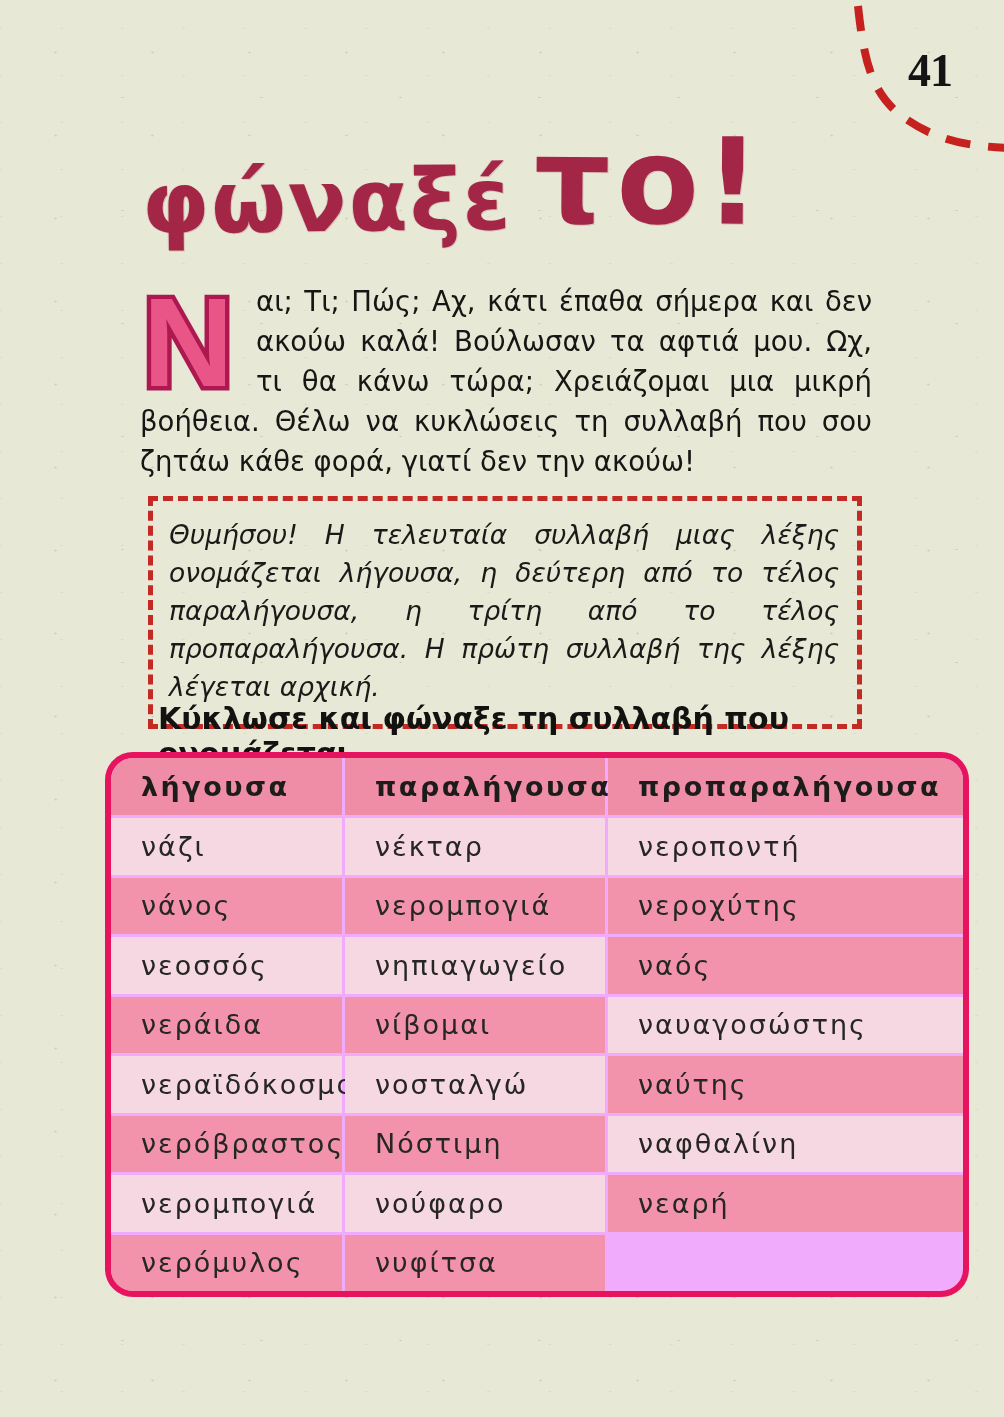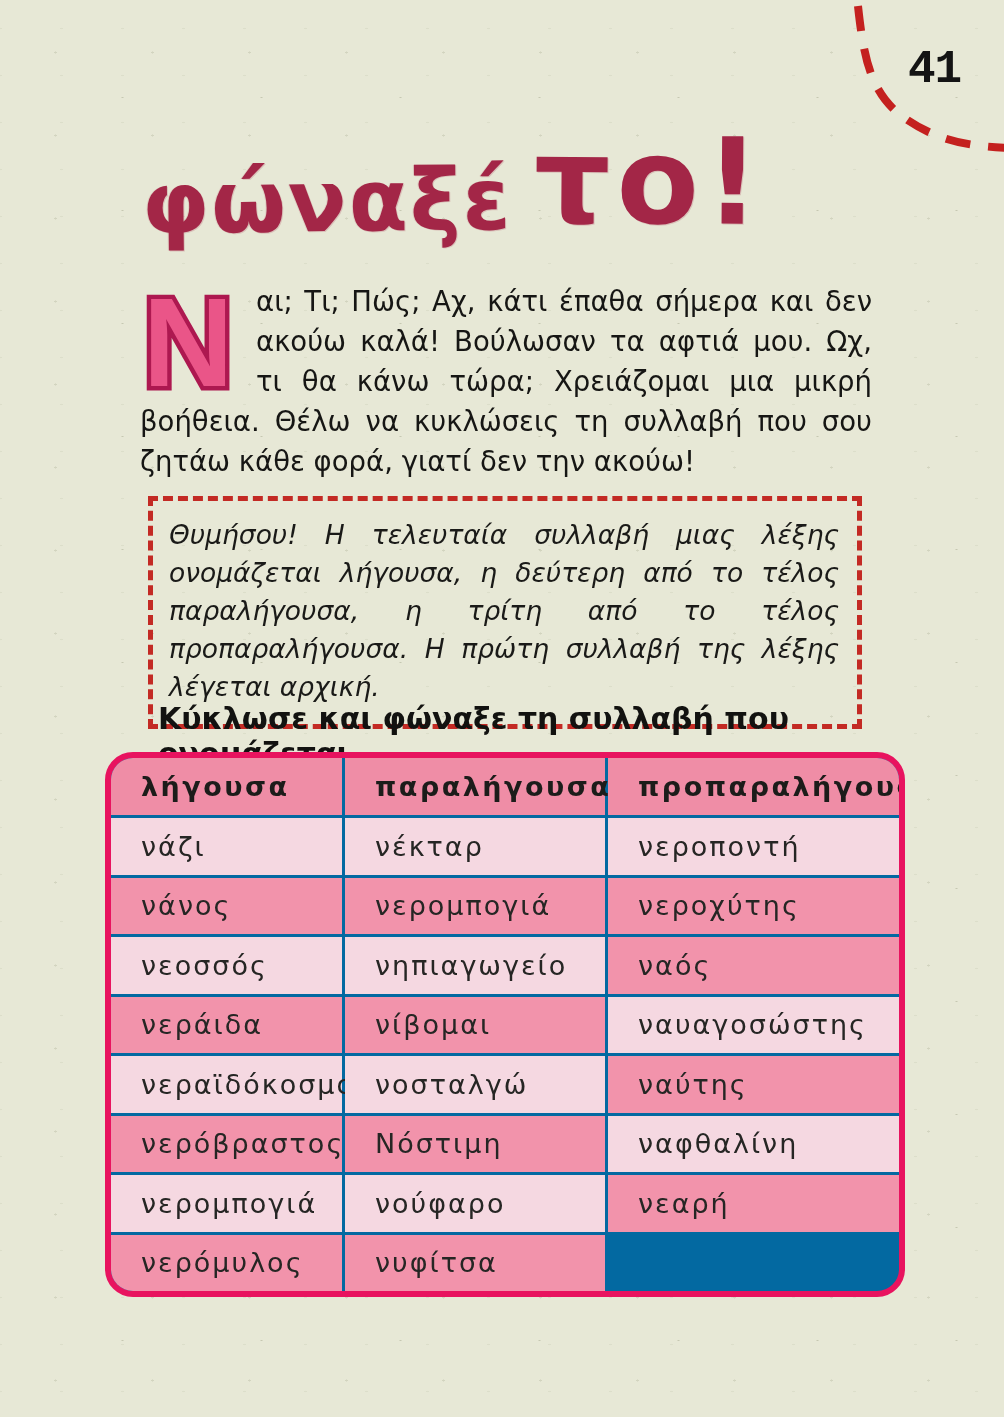--- a/index.html
+++ b/index.html
@@ -14,21 +14,21 @@
     background-size:97px 83px, 61px 47px, 139px 113px;
     background-position:7px 11px, 31px 5px, 53px 41px;
     color:#1d1d1b;
   }
   .abs{position:absolute;}
 
   
   #corner-arc{position:absolute;top:0;left:0;width:1004px;height:1417px;pointer-events:none;}
   .page-number{
     left:908px;top:44px;font-size:46px;font-weight:bold;color:#141414;
-    font-family:Liberation Mono, monospace;letter-spacing:-1px;
+    font-family:Liberation Serif, serif;letter-spacing:-1px;
   }
 
   
   .title{left:142px;top:112px;display:flex;align-items:flex-end;white-space:nowrap;}
   .title .t1{
     font-size:86px;font-weight:bold;color:#a32647;letter-spacing:2px;
     transform:rotate(-0.6deg);display:inline-block;
     text-shadow:1px 1px 0 #a3264733, -1px 0 0 #a3264722;
   }
   .title .t2{
@@ -48,23 +48,23 @@
     border:5px dashed #c32a24;
     padding:15px 18px 18px 16px;
     font-size:26.5px;line-height:38px;font-style:italic;text-align:justify;color:#1a1a18;
   }
 
   
   .prompt{left:158px;top:701px;font-size:30px;font-weight:bold;color:#121210;letter-spacing:0;}
 
   
   .syll-table{
-    left:105px;top:752px;width:800px;height:545px;box-sizing:border-box;
+    left:105px;top:752px;width:864px;height:545px;box-sizing:border-box;
     border:6px solid #e8135f;border-radius:28px;overflow:hidden;
-    background:#0369a1;
+    background:#f0abfc;
     display:grid;
     grid-template-columns:231px 260px 1fr;
     grid-template-rows:57px repeat(8, 1fr);
     gap:3px;
   }
   .cell{display:flex;align-items:center;padding-left:30px;font-size:27px;letter-spacing:2px;color:#262624;}
   .th{background:#ef8da6;font-weight:bold;letter-spacing:2.5px;color:#1c1c1a;}
   .td-light{background:#f5d8e1;}
   .td-dark{background:#f293ab;}
 </style>

